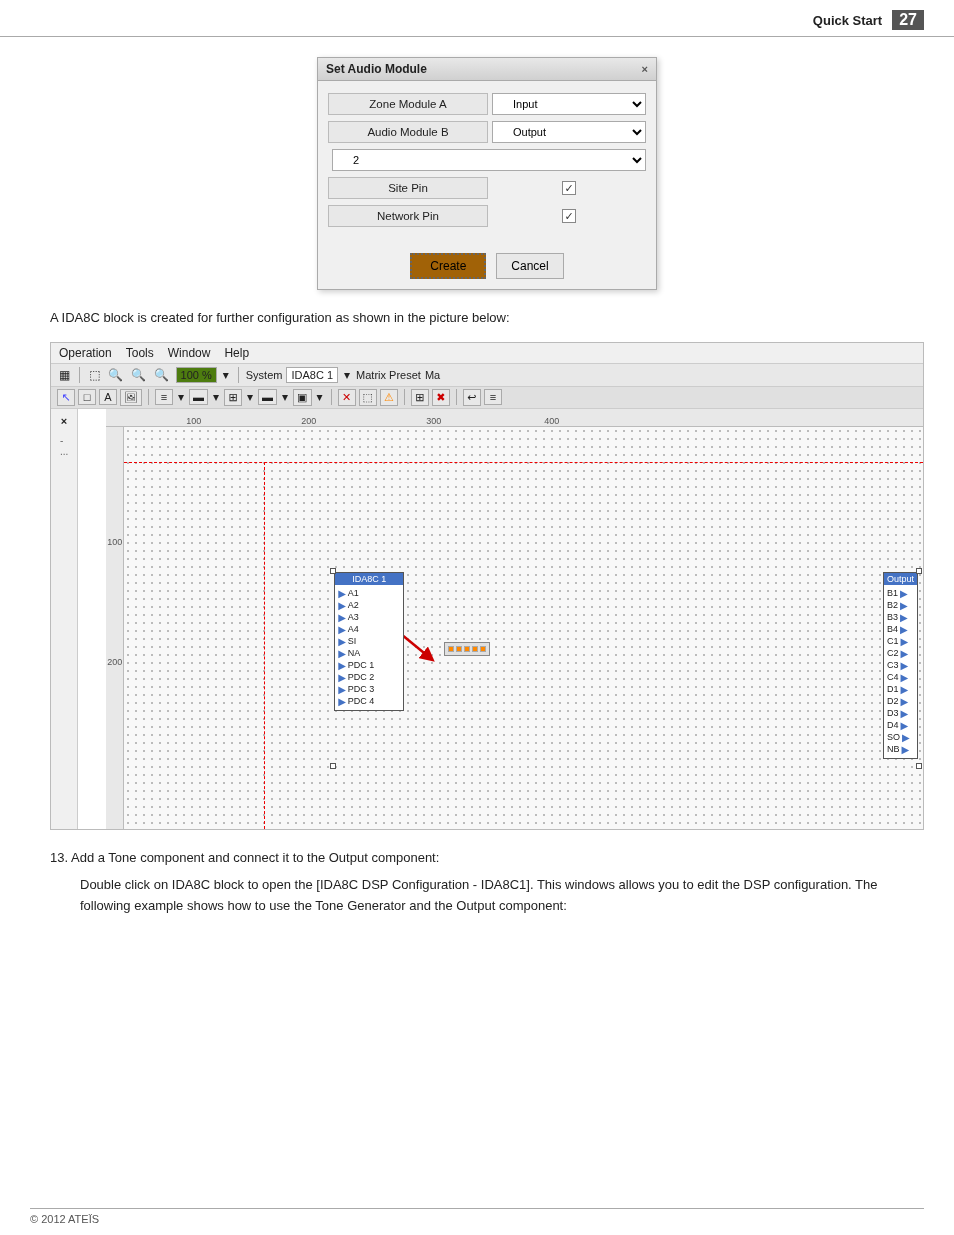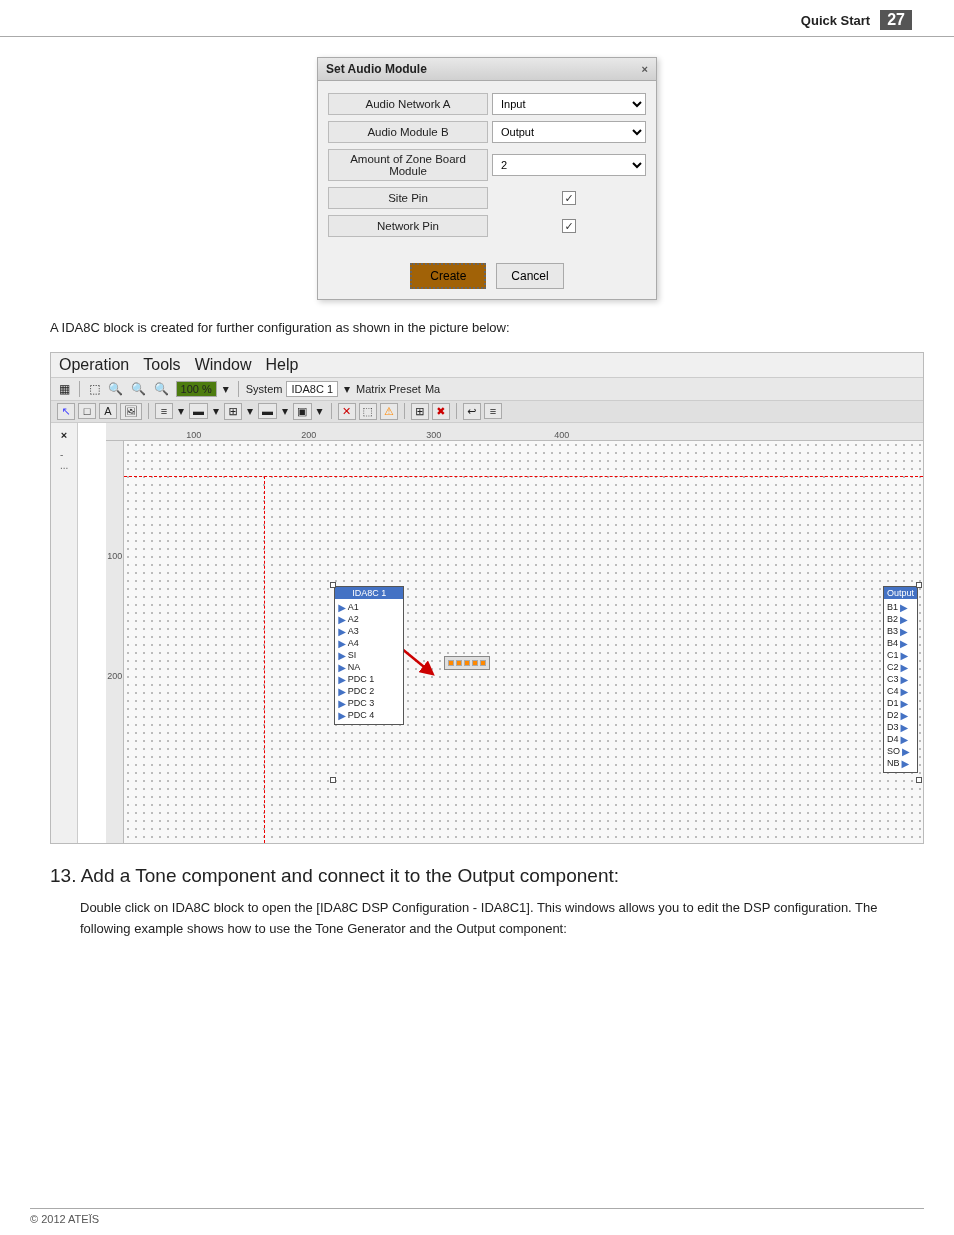--- a/index.html
+++ b/index.html
@@ -10,21 +10,21 @@
       width: 954px;
       min-height: 1235px;
       color: #222;
     }
 
     
     .page-header {
       display: flex;
       justify-content: flex-end;
       align-items: center;
-      padding: 10px 42px 6px 30px;
+      padding: 10px 30px 6px 30px;
       border-bottom: 1px solid #aaa;
     }
     .page-header-title {
       font-weight: bold;
       font-size: 13px;
       margin-right: 10px;
     }
     .page-header-num {
       font-weight: bold;
       font-size: 16px;
@@ -88,21 +88,21 @@
     }
     .dialog-control {
       flex: 1;
       margin-left: 4px;
     }
     .dialog-select {
       width: 100%;
       font-size: 11px;
       border: 1px solid #aaa;
       background: #fff;
-      padding: 2px 4px;
+      padding: 2px 16px;
       height: 22px;
     }
     .dialog-checkbox-row {
       display: flex;
       margin-bottom: 6px;
     }
     .dialog-checkbox-label {
       background: #e8e8e8;
       border: 1px solid #bbb;
       padding: 3px 8px;
@@ -170,21 +170,21 @@
       background: #f5f5f5;
       margin-bottom: 18px;
       font-size: 11px;
     }
     .sw-menubar {
       background: #f0f0f0;
       border-bottom: 1px solid #ccc;
       padding: 3px 8px;
       display: flex;
       gap: 14px;
-      font-size: 16px;
+      font-size: 12px;
     }
     .sw-menubar-item {
       cursor: pointer;
       color: #222;
     }
     .sw-toolbar {
       background: #e8e8e8;
       border-bottom: 1px solid #ccc;
       padding: 3px 6px;
       display: flex;
@@ -378,21 +378,21 @@
     }
     
     .ruler-mark {
       position: absolute;
       font-size: 9px;
       color: #555;
     }
 
     
     .step-text {
-      font-size: 19px;
+      font-size: 13px;
       margin: 10px 0 8px 0;
       line-height: 1.5;
     }
     .step-sub {
       margin-left: 30px;
       font-size: 13px;
       line-height: 1.6;
       color: #222;
     }
 
@@ -439,21 +439,21 @@
   <div class="dialog-container">
     <div class="dialog">
       <div class="dialog-titlebar">
         <span>Set Audio Module</span>
         <span class="dialog-close-btn">×</span>
       </div>
       <div class="dialog-body">
 
         <div class="dialog-row">
           <div class="dialog-label">
-            <span>Audio Network  A</span>
+            <span>Zone Module  A</span>
           </div>
           <div class="dialog-control">
             <select class="dialog-select">
               <option>Input</option>
               <option>Output</option>
             </select>
           </div>
         </div>
 
         <div class="dialog-row">
@@ -462,23 +462,20 @@
           </div>
           <div class="dialog-control">
             <select class="dialog-select">
               <option>Input</option>
               <option selected="">Output</option>
             </select>
           </div>
         </div>
 
         <div class="dialog-row">
-          <div class="dialog-label">
-            <span>Amount of Zone Board Module</span>
-          </div>
           <div class="dialog-control">
             <select class="dialog-select">
               <option>1</option>
               <option selected="">2</option>
               <option>3</option>
               <option>4</option>
             </select>
           </div>
         </div>
 
@@ -572,21 +569,21 @@
         <span class="sw-x-btn">×</span>
         <span class="sw-ellipsis">-<br>...</span>
       </div>
 
       <div class="sw-canvas-wrapper">
 
         <div class="sw-ruler-h">
           <span class="ruler-mark" style="left:80px;">100</span>
           <span class="ruler-mark" style="left:195px;">200</span>
           <span class="ruler-mark" style="left:320px;">300</span>
-          <span class="ruler-mark" style="left:448px;">400</span>
+          <span class="ruler-mark" style="left:438px;">400</span>
         </div>
 
         <div class="sw-ruler-v">
           <span class="ruler-mark" style="top:110px; right:1px;">100</span>
           <span class="ruler-mark" style="top:230px; right:1px;">200</span>
         </div>
 
         <div class="sw-main-canvas">
           <div class="dot-grid"></div>
 

